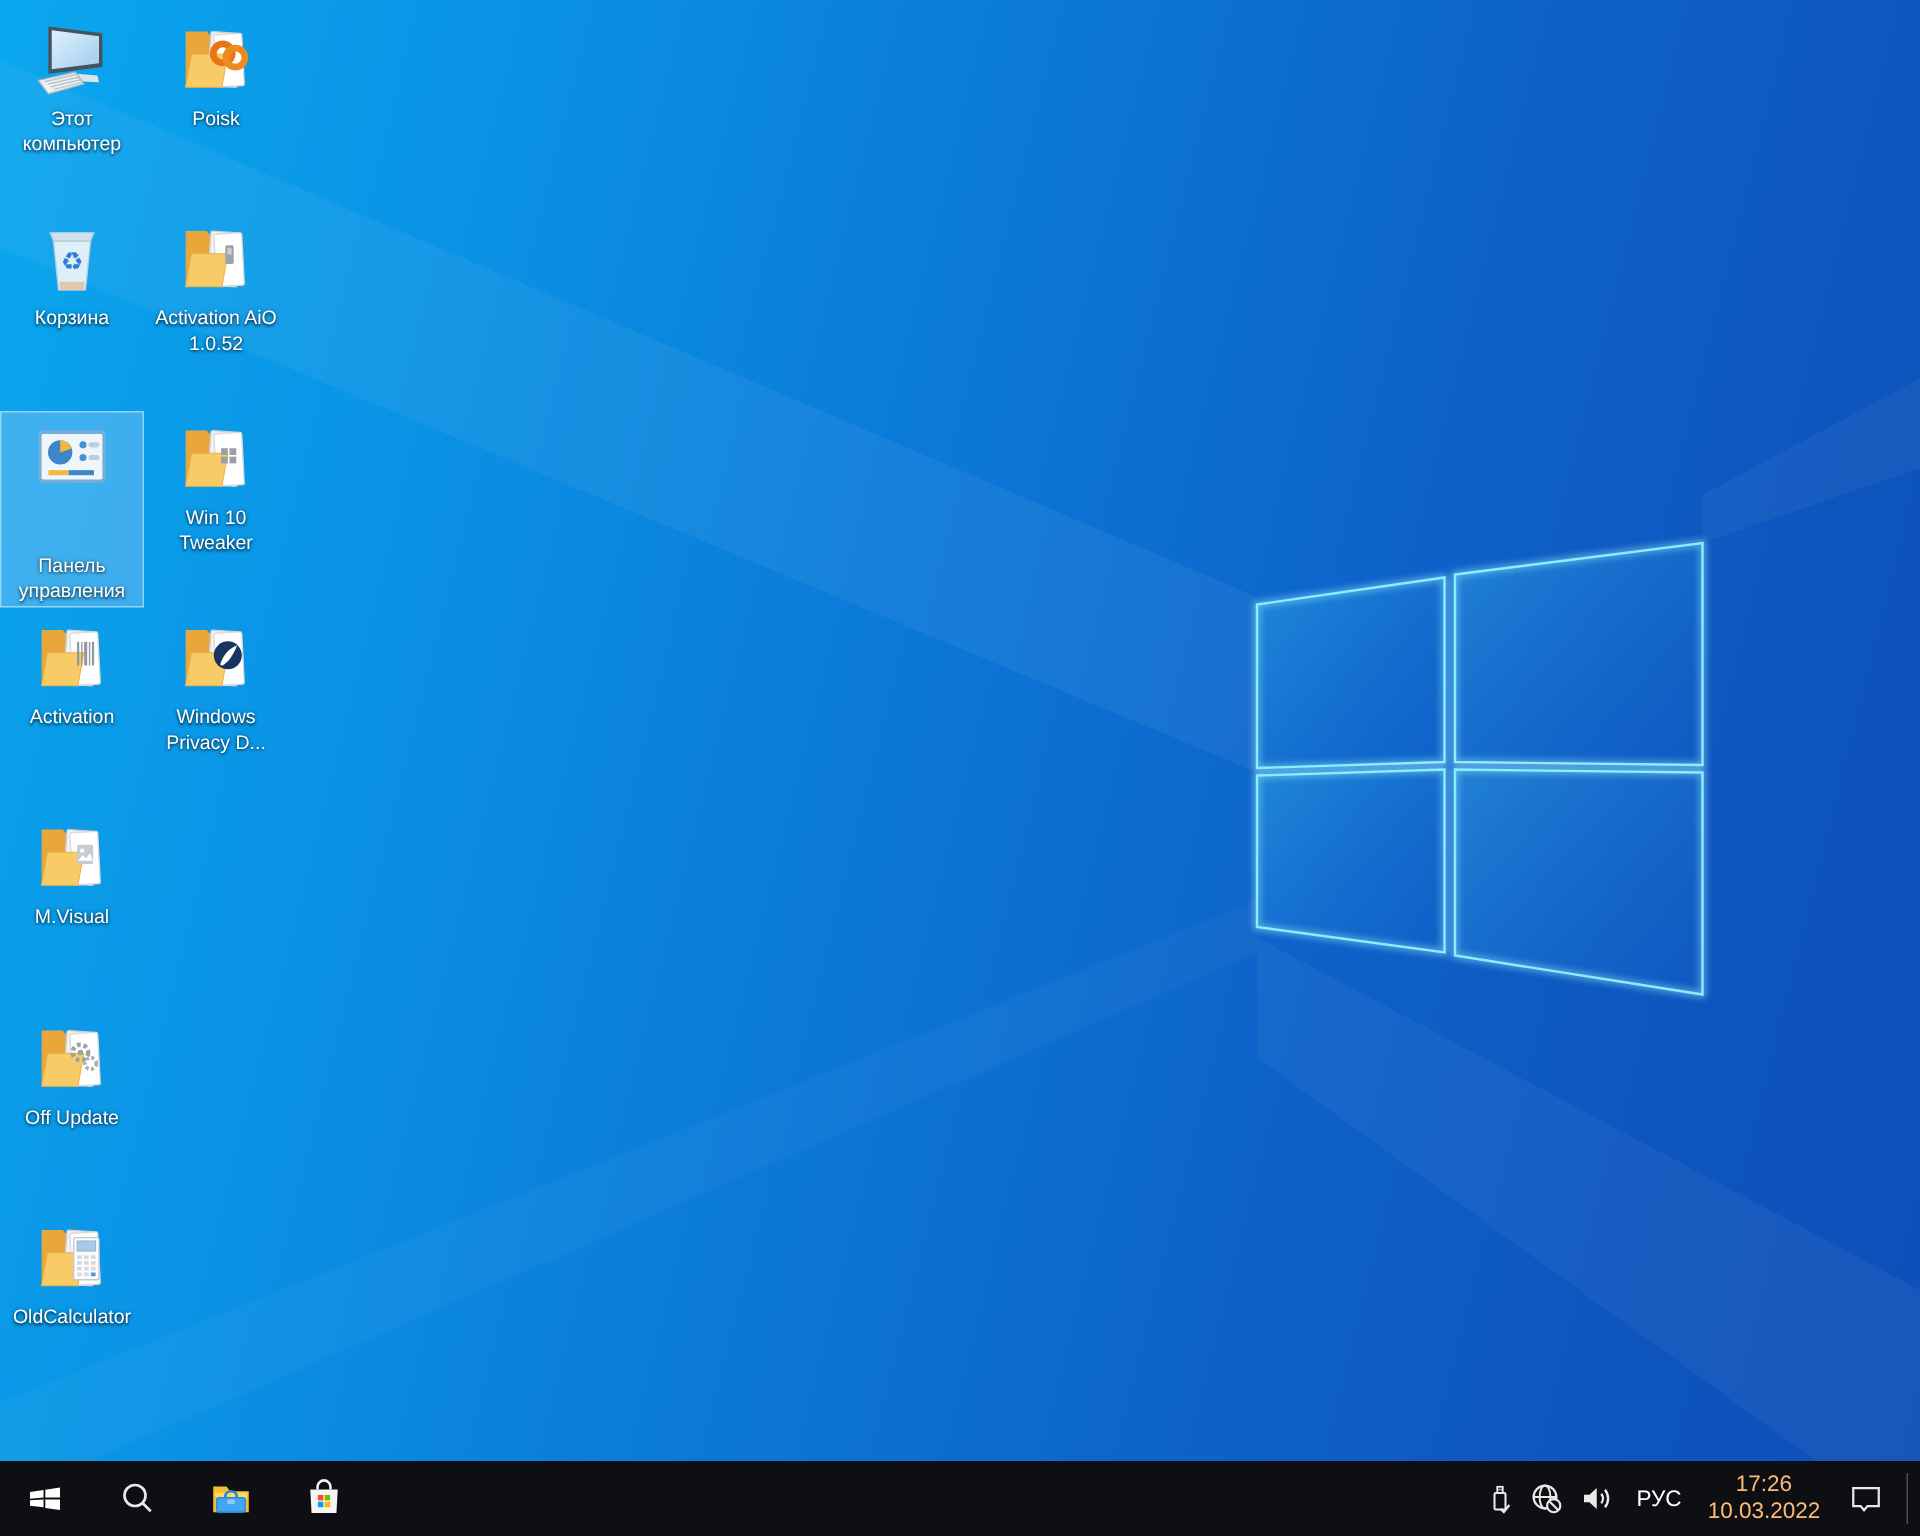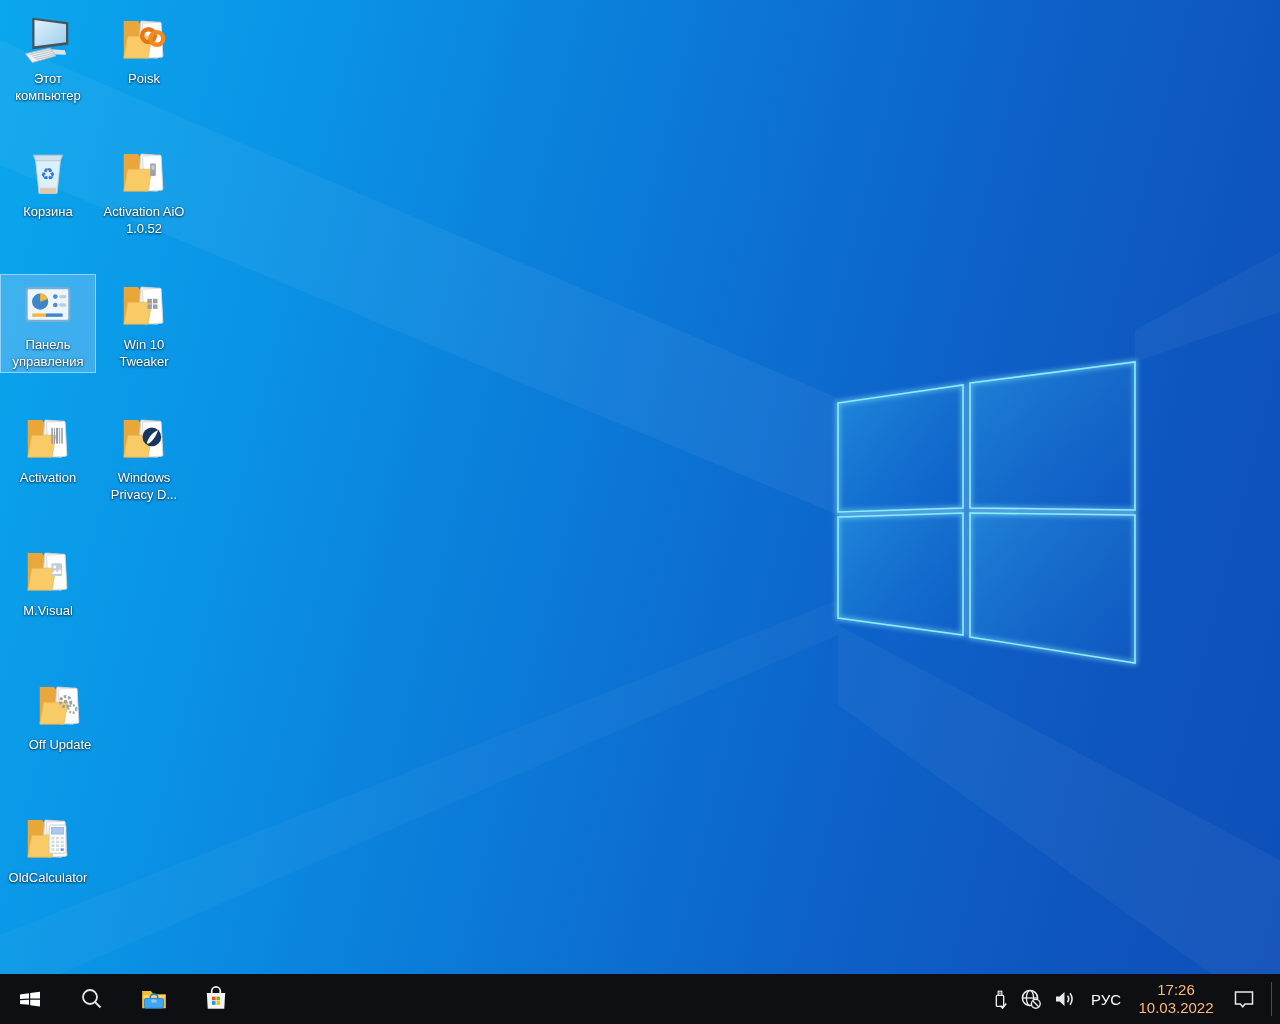--- a/index.html
+++ b/index.html
@@ -16,20 +16,21 @@
 
   
   .desk-icon {
     position:absolute; width:96px; padding:3px 1px 2px;
     display:flex; flex-direction:column; align-items:center;
     border:1px solid transparent; cursor:default;
   }
   .desk-icon.selected {
     background:rgba(140,200,245,.40);
     border:1px solid rgba(215,240,255,.55);
+    gap:32px;
   }
   .desk-icon .ico { width:54px; height:54px; }
   .desk-icon .lbl {
     margin-top:4px; max-width:92px;
     font-size:13px; line-height:17px; color:#fff; text-align:center;
     text-shadow:0 1px 2px rgba(0,0,0,.65), 0 0 3px rgba(0,0,0,.35);
     word-wrap:break-word;
   }
 
   
@@ -200,21 +201,21 @@
     <svg class="ico" viewBox="0 0 48 48">
       <use href="#folder-base"></use>
       <rect x="27" y="17" width="9.5" height="11.5" rx="1" fill="#c6ccd2"></rect>
       <circle cx="30" cy="20.5" r="1.3" fill="#ffffff"></circle>
       <path d="M27.5 26.5 l2.8-3.4 2 2 2.4-3 1.6 4.4 z" fill="#ffffff"></path>
     </svg>
     <div class="lbl">M.Visual</div>
   </div>
 
 
-  <div class="desk-icon" style="left:12px;top:674px">
+  <div class="desk-icon" style="left:0px;top:674px">
     <svg class="ico" viewBox="0 0 48 48">
       <use href="#folder-base"></use>
       <circle cx="29" cy="21" r="4.6" fill="none" stroke="#98a0a8" stroke-width="2.6" stroke-dasharray="2.2 1.7"></circle>
       <circle cx="29" cy="21" r="1.6" fill="#98a0a8"></circle>
       <circle cx="35" cy="27.5" r="3.4" fill="none" stroke="#a8afb6" stroke-width="2.2" stroke-dasharray="1.8 1.4"></circle>
     </svg>
     <div class="lbl">Off Update</div>
   </div>
 
   <div class="desk-icon" style="left:0px;top:807px">

